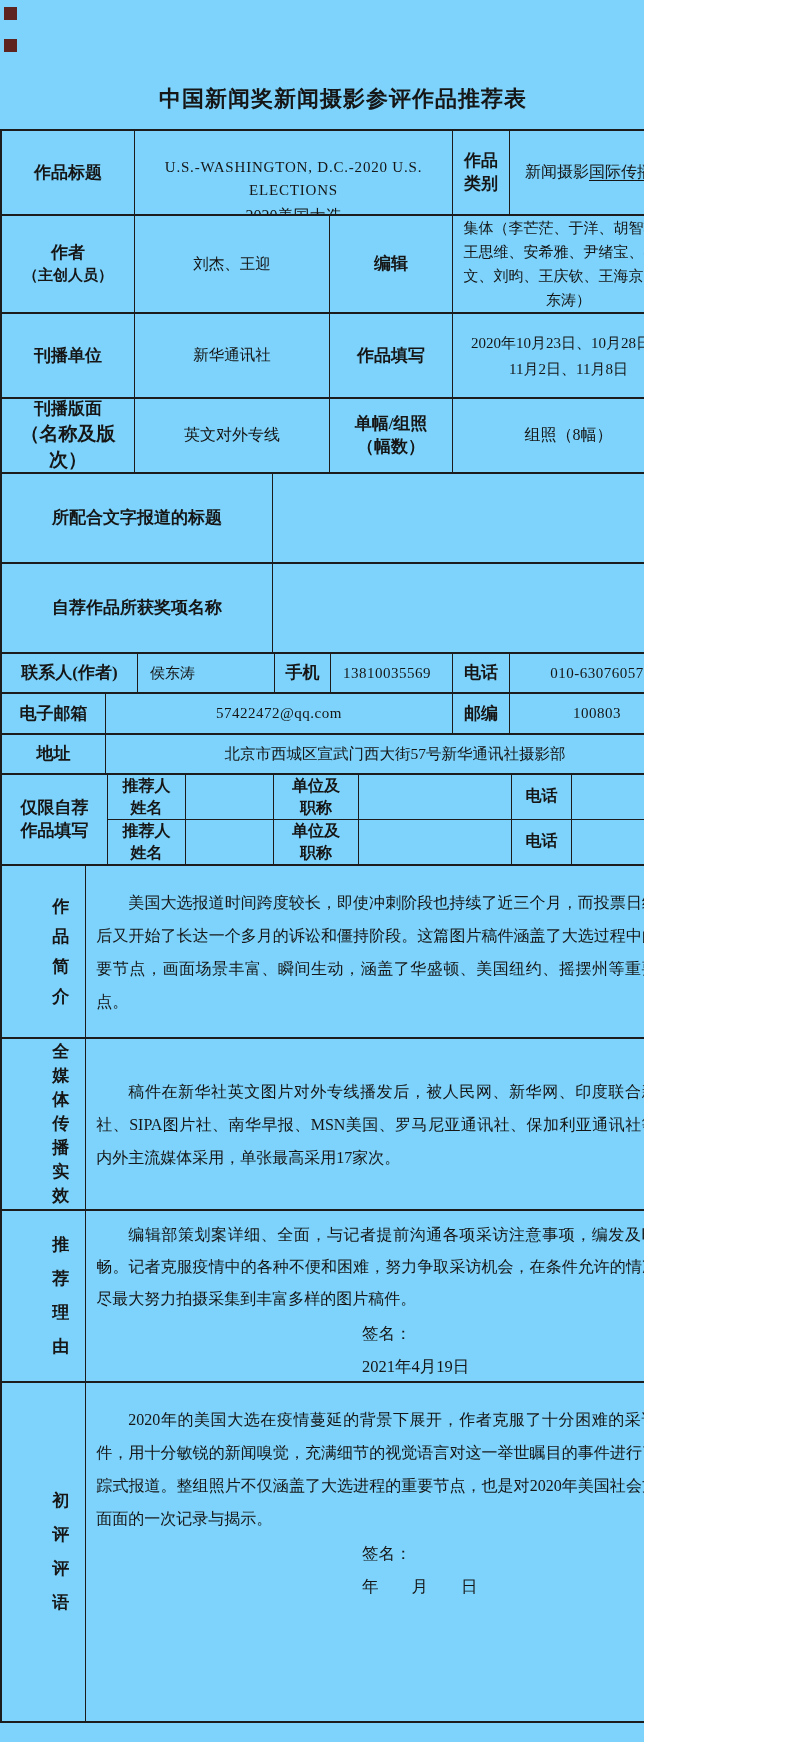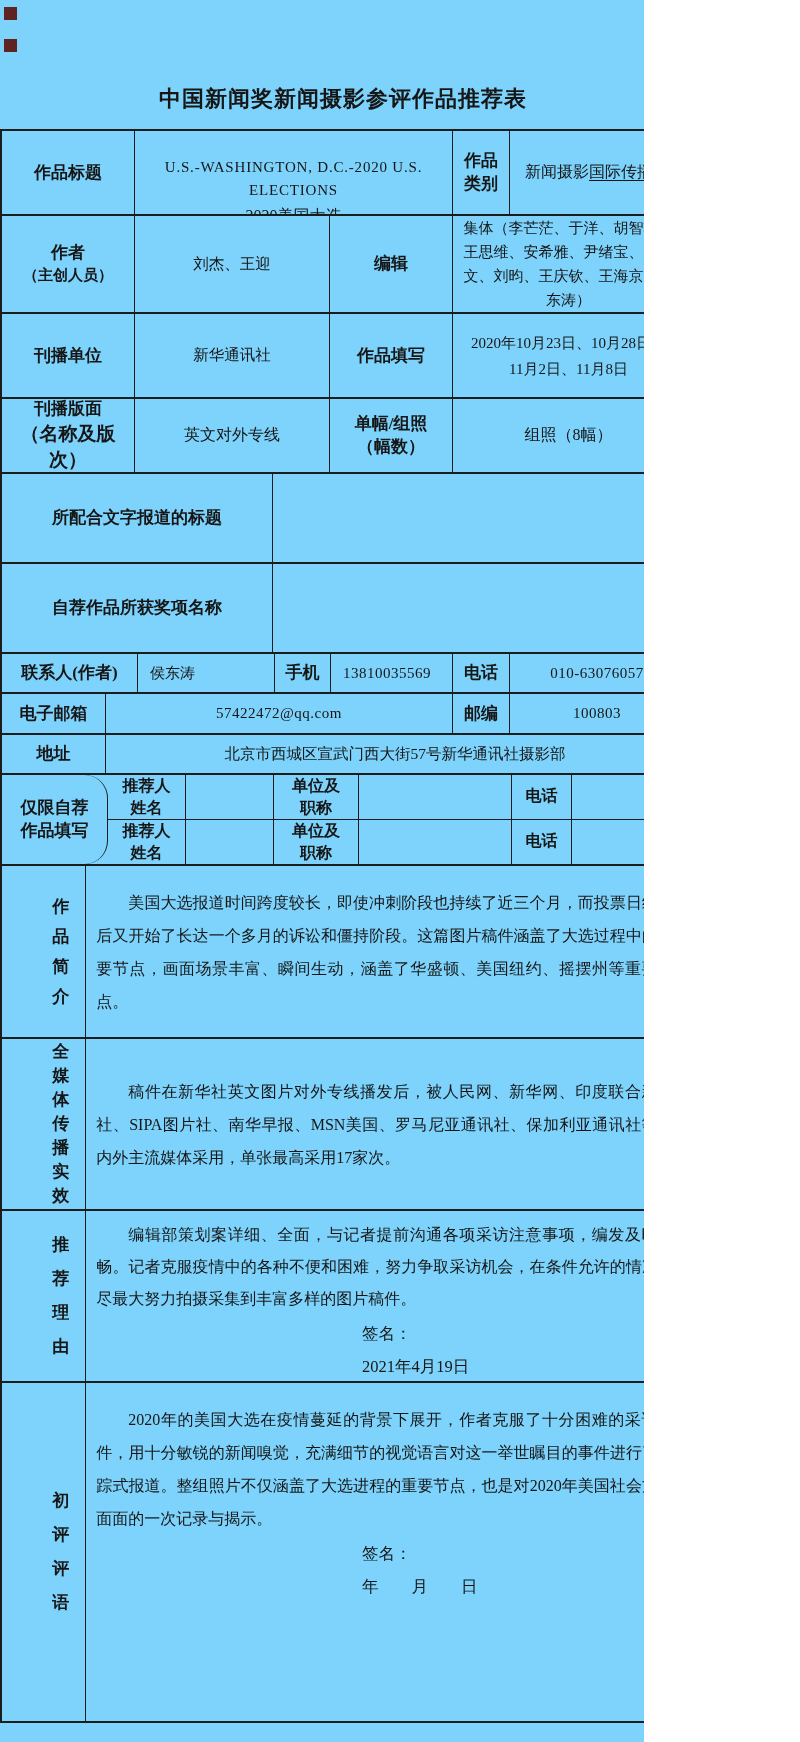--- a/index.html
+++ b/index.html
@@ -49,21 +49,21 @@
   .r5 { height:90px; } .r6 { height:90px; } .r7 { height:40px; } .r8 { height:41px; }
   .r9 { height:40px; } .r1011 { height:91px; } .r12 { height:173px; } .r13 { height:172px; }
   .r14 { height:172px; } .r15 { height:338px; }
 
   
   .w133{width:133px;} .w318{width:318px;} .w57{width:57px;} .w174{width:174px;}
   .w195{width:195px;} .w123{width:123px;} .w231{width:231px;}
   .w271{width:271px;} .w411{width:411px;}
   .w136{width:136px;} .w137{width:137px;} .w56{width:56px;} .w122{width:122px;}
   .w104{width:104px;} .w347{width:347px;} .w578{width:578px;}
-  .w106{width:106px;border-radius:23px;} .w78{width:78px;} .w88{width:88px;} .w85{width:85px;}
+  .w106{width:106px;} .w78{width:78px;} .w88{width:88px;} .w85{width:85px;}
   .w153{width:153px;} .w60{width:60px;} .w112{width:112px;}
   .w53{width:53px;} .w629{width:629px;}
 
   .two-line span { display:block; line-height:1.35; }
 
   .wt { width:100%;margin-top:39px; }
   .wt-en { display:block; max-width:262px; margin:0 auto; font-size:15px; line-height:23px; letter-spacing:0.8px; }
   .wt-cn { display:block; font-size:16px; line-height:24px; margin-top:2px; }
 
   .u { text-decoration:underline; text-underline-offset:3px; }

